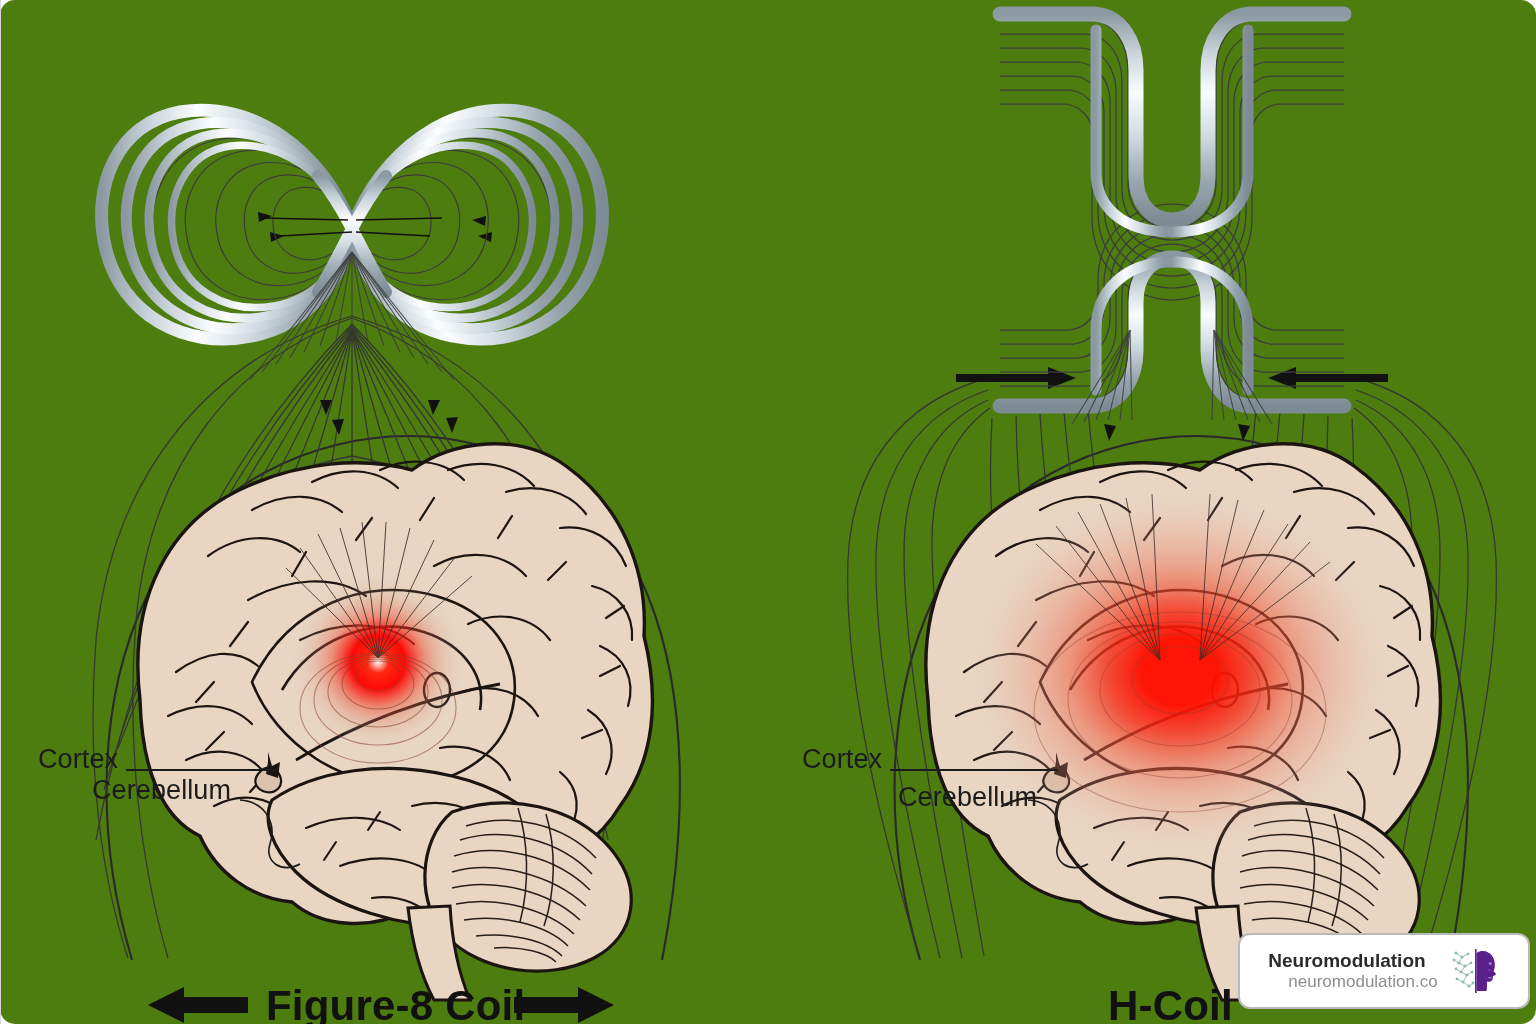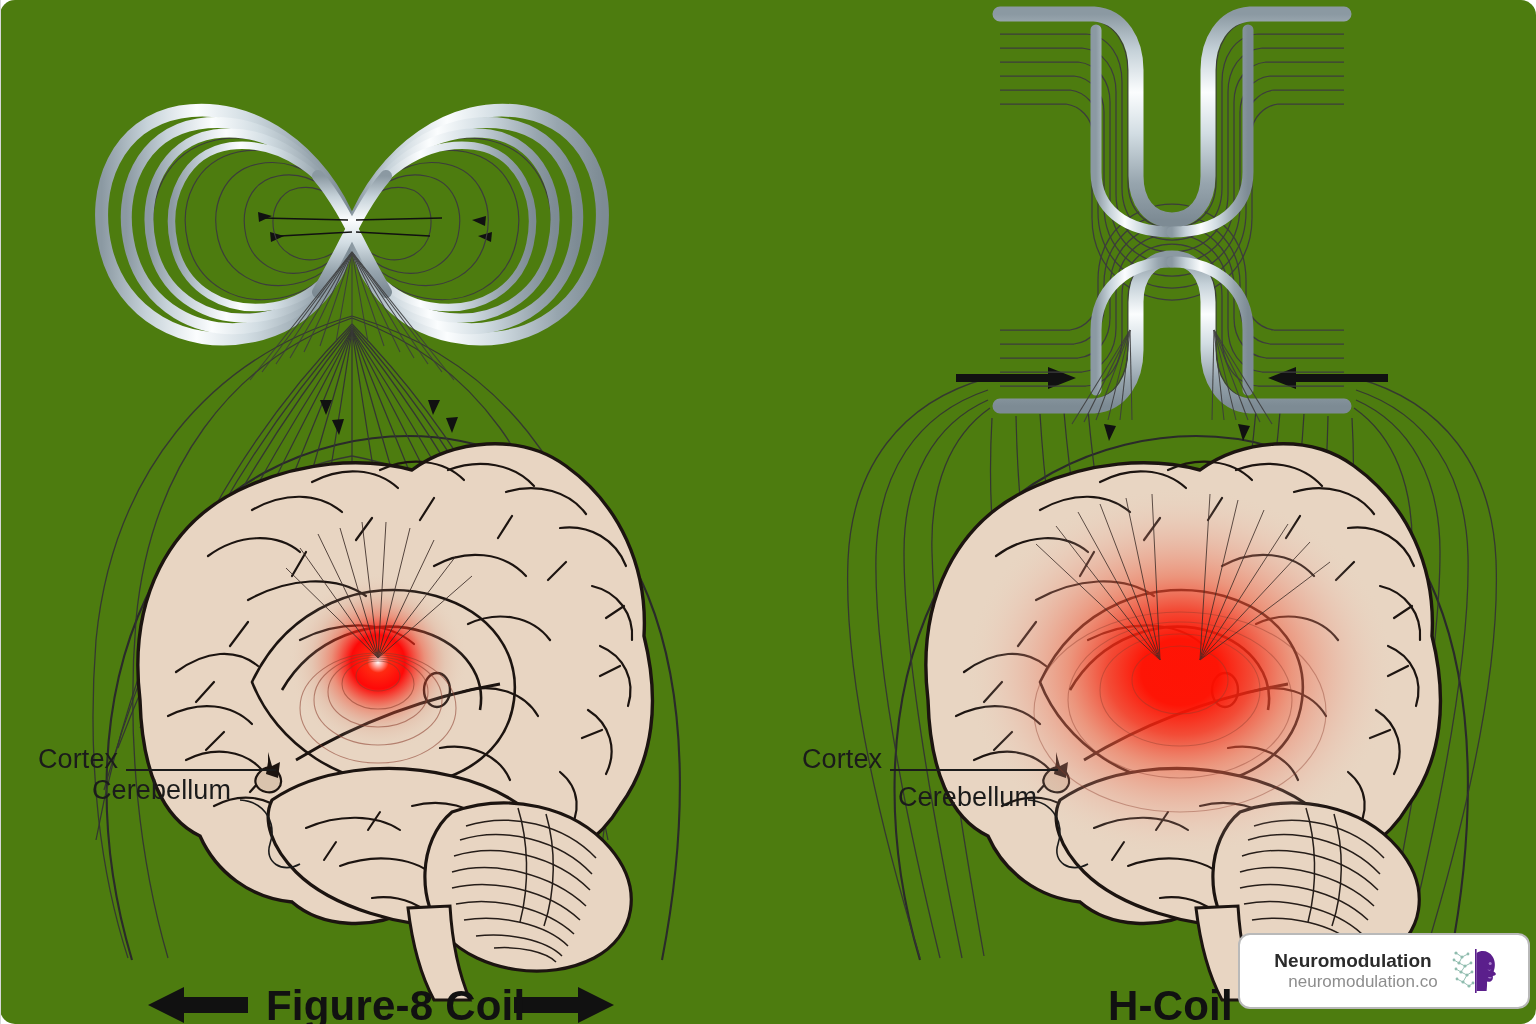--- a/index.html
+++ b/index.html
@@ -21,21 +21,21 @@
     white-space:nowrap;letter-spacing:.2px;
   }
 
   
   .badge{
     position:absolute;left:1238px;top:933px;width:292px;height:76px;
     background:#fff;border:2px solid #b9b9b9;border-radius:12px;
     display:flex;align-items:center;justify-content:center;gap:10px;
     box-sizing:border-box;
   }
-  .badge-txt{display:flex;flex-direction:column;align-items:center;line-height:1.18;}
+  .badge-txt{display:flex;flex-direction:column;align-items:flex-start;line-height:1.18;}
   .badge-title{font-size:19px;font-weight:700;color:#2b2b2b;white-space:nowrap;}
   .badge-url{font-size:17px;font-weight:400;color:#8d8d8d;white-space:nowrap;margin-left:20px;}
   .badge-logo{width:52px;height:52px;flex:0 0 52px;}
 </style>
 </head>
 <body>
 
 <div id="stage">
 
   <div class="edge-left"></div>

